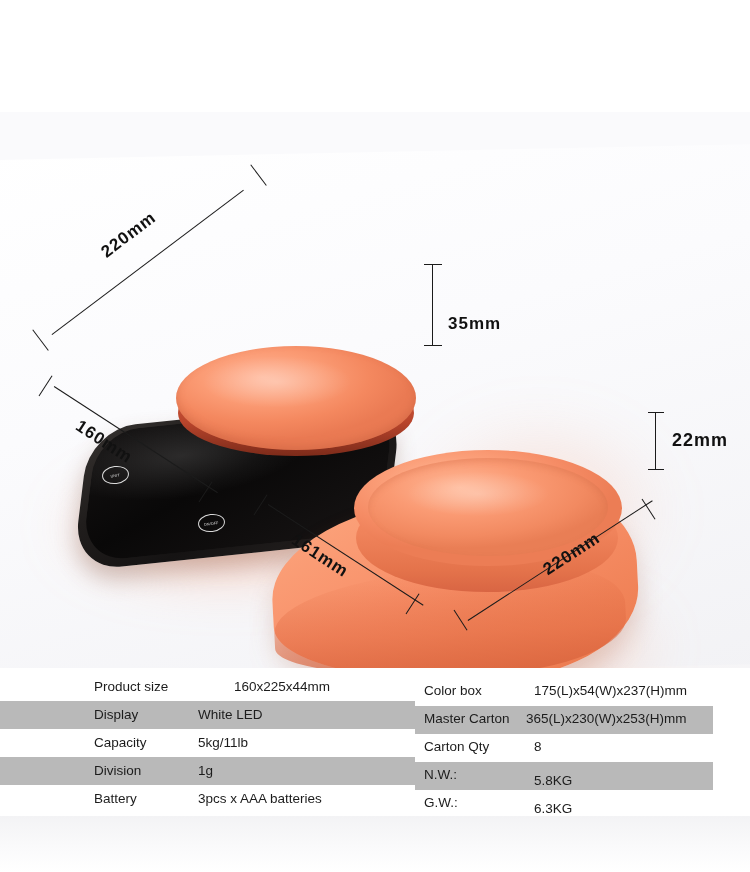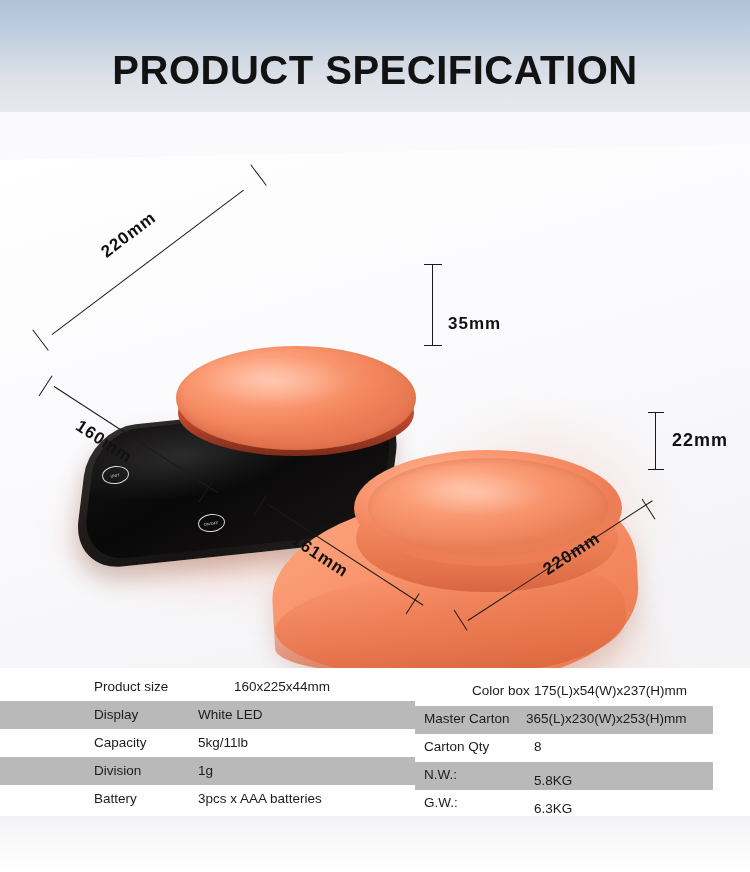--- a/index.html
+++ b/index.html
@@ -175,23 +175,20 @@
   .spec-bottom{
     position:absolute; left:0; top:816px; width:750px; height:56px;
     background:linear-gradient(to bottom,#f3f3f5 0%,#fafafb 55%,#ffffff 100%);
   }
 </style>
 </head>
 <body>
 
 <div id="page">
 
-  <div class="header">
-    <div class="header-title">PRODUCT SPECIFICATION</div>
-  </div>
 
   <div class="photo">
     <div class="photo-bg-sheet"></div>
 
     <div class="glow glow-a"></div>
     <div class="glow glow-b"></div>
     <div class="glow glow-c"></div>
 
     <div class="scale-wrap">
       <div class="scale-rim-glow"></div>
@@ -272,21 +269,21 @@
 
     <div class="cell-key" style="left:94px; top:67px;">Capacity</div>
     <div class="cell-val" style="left:198px; top:67px;">5kg/11lb</div>
 
     <div class="cell-key" style="left:94px; top:95px;text-align:right;">Division</div>
     <div class="cell-val" style="left:198px; top:95px;">1g</div>
 
     <div class="cell-key" style="left:94px; top:123px;">Battery</div>
     <div class="cell-val" style="left:198px; top:123px;">3pcs x AAA batteries</div>
 
-    <div class="cell-key" style="left:424px; top:15px;margin-left:48px;">Color box</div>
+    <div class="cell-key" style="left:424px; top:15px;">Color box</div>
     <div class="cell-val" style="left:534px; top:15px;">175(L)x54(W)x237(H)mm</div>
 
     <div class="cell-key" style="left:424px; top:43px;">Master Carton</div>
     <div class="cell-val" style="left:526px; top:43px;">365(L)x230(W)x253(H)mm</div>
 
     <div class="cell-key" style="left:424px; top:71px;">Carton Qty</div>
     <div class="cell-val" style="left:534px; top:71px;">8</div>
 
     <div class="cell-key" style="left:424px; top:99px;">N.W.:</div>
     <div class="cell-val" style="left:534px; top:105px;">5.8KG</div>

